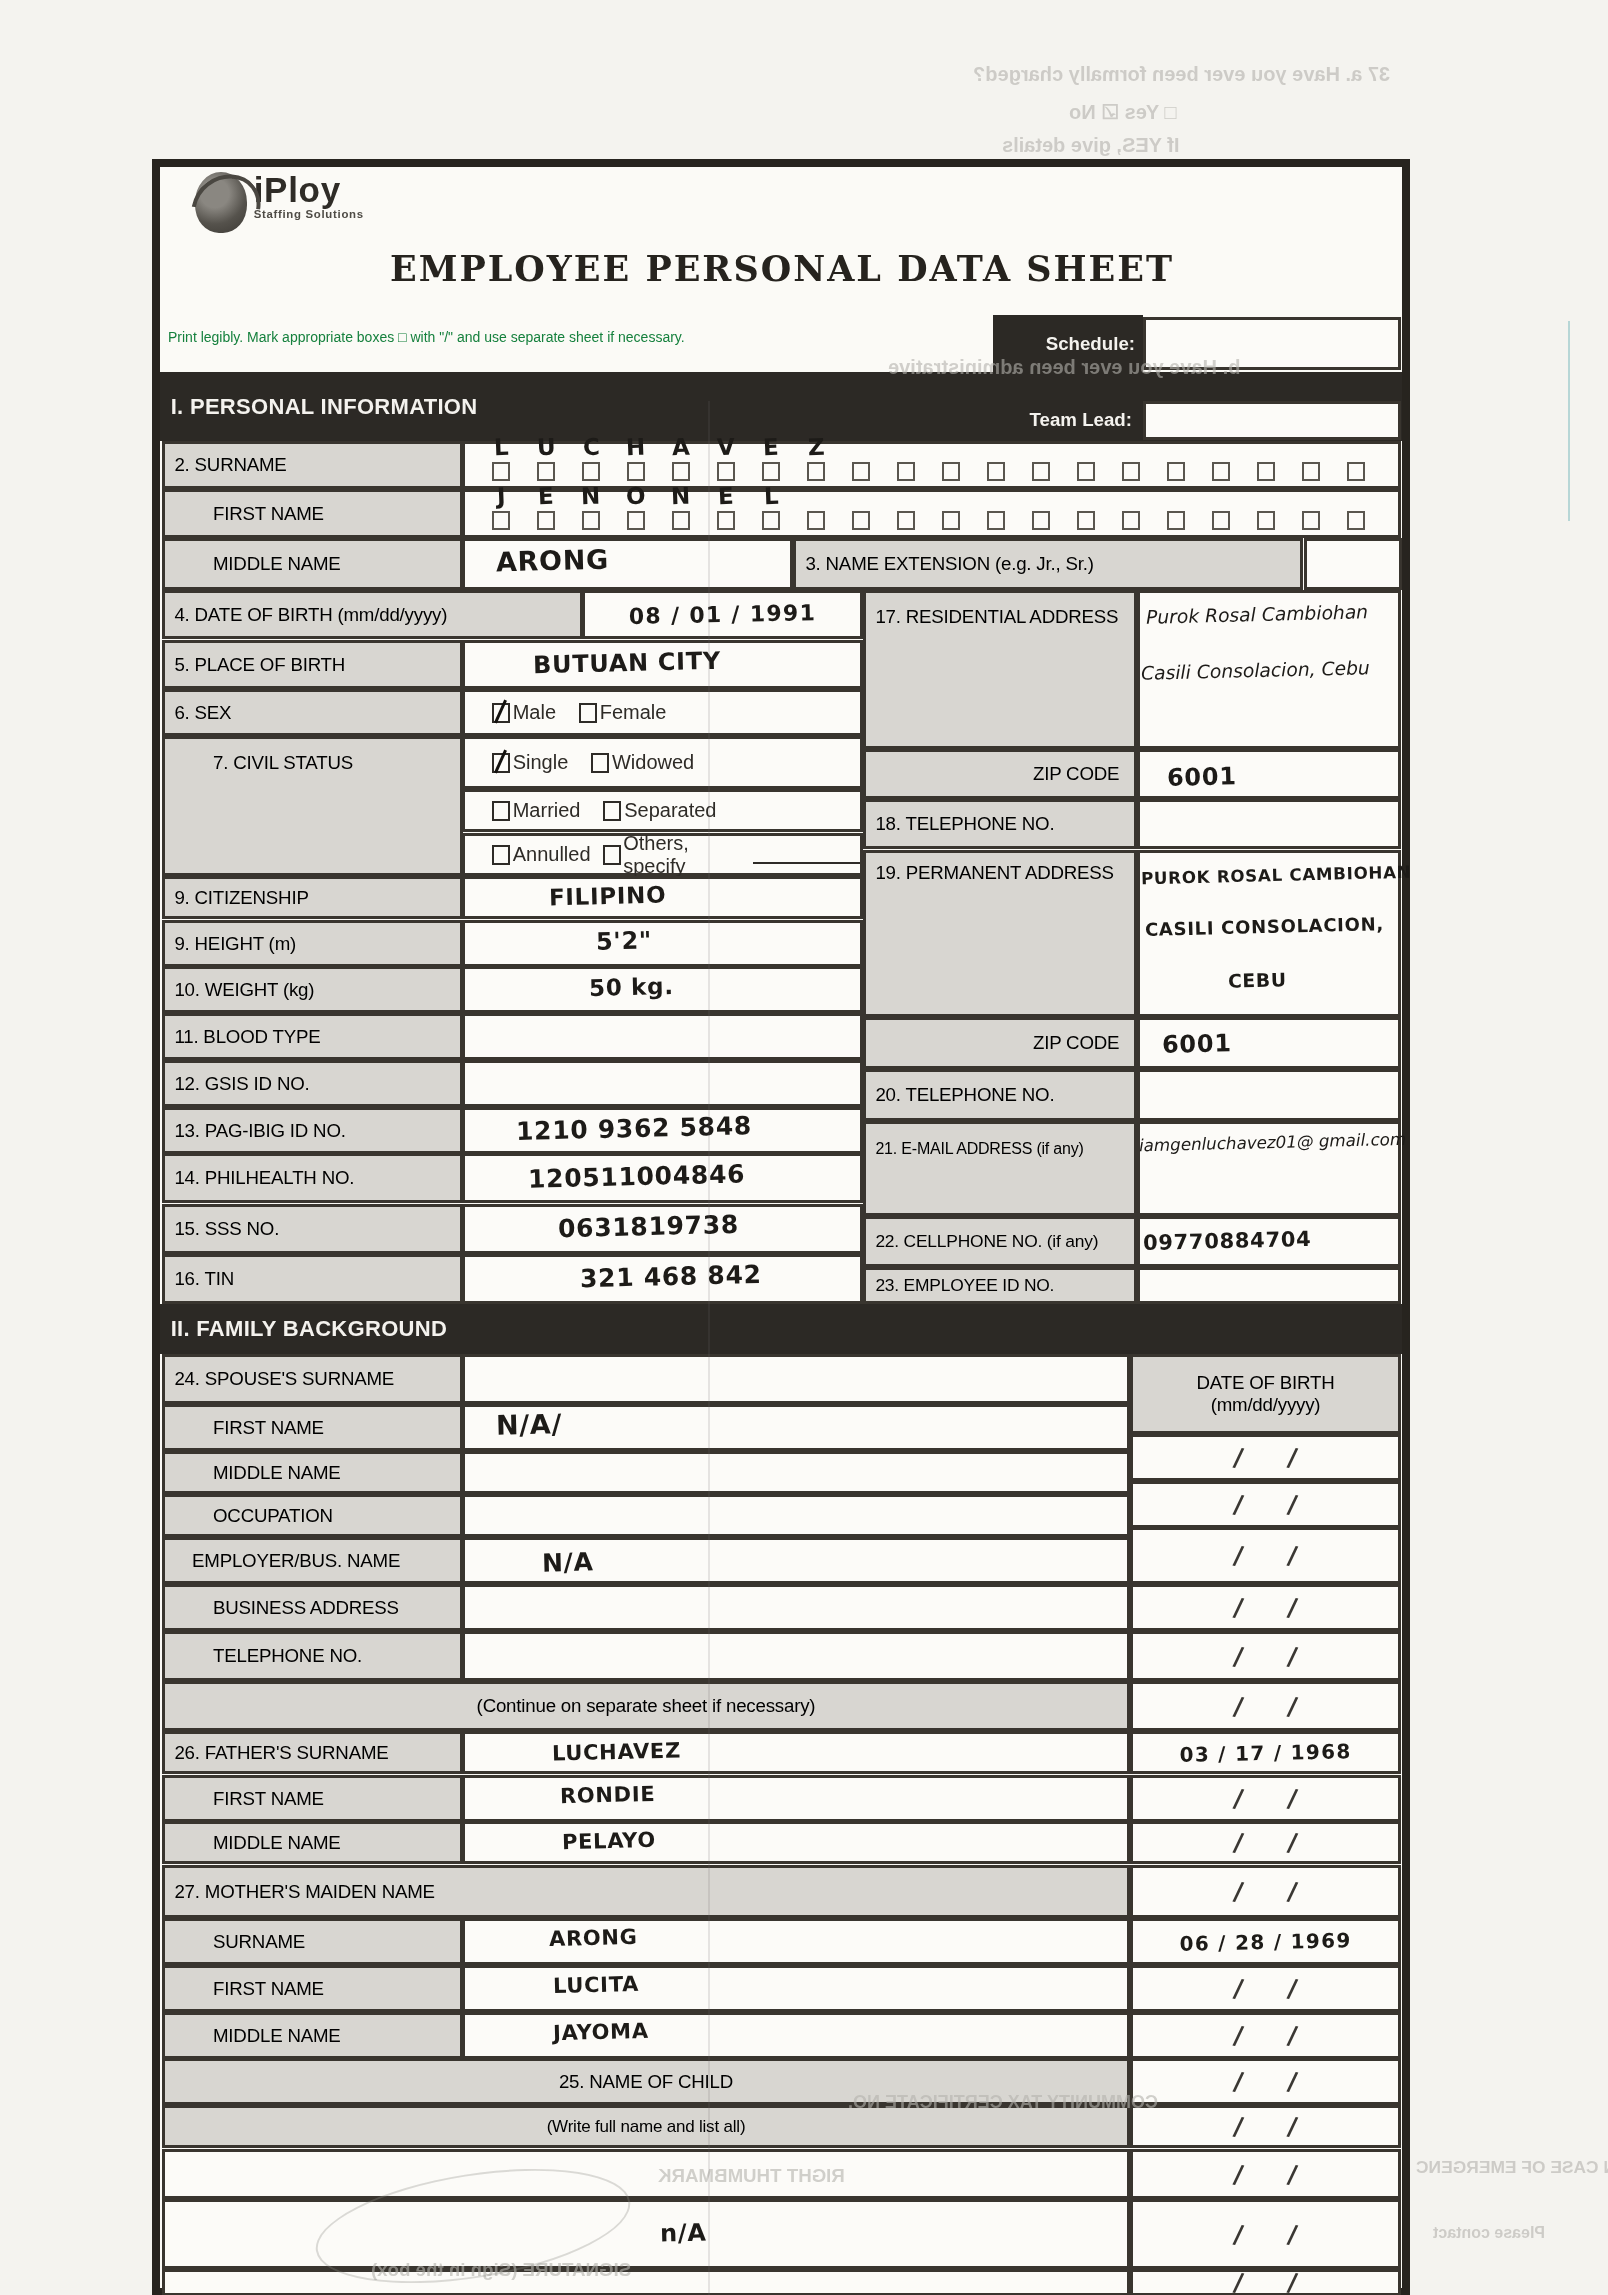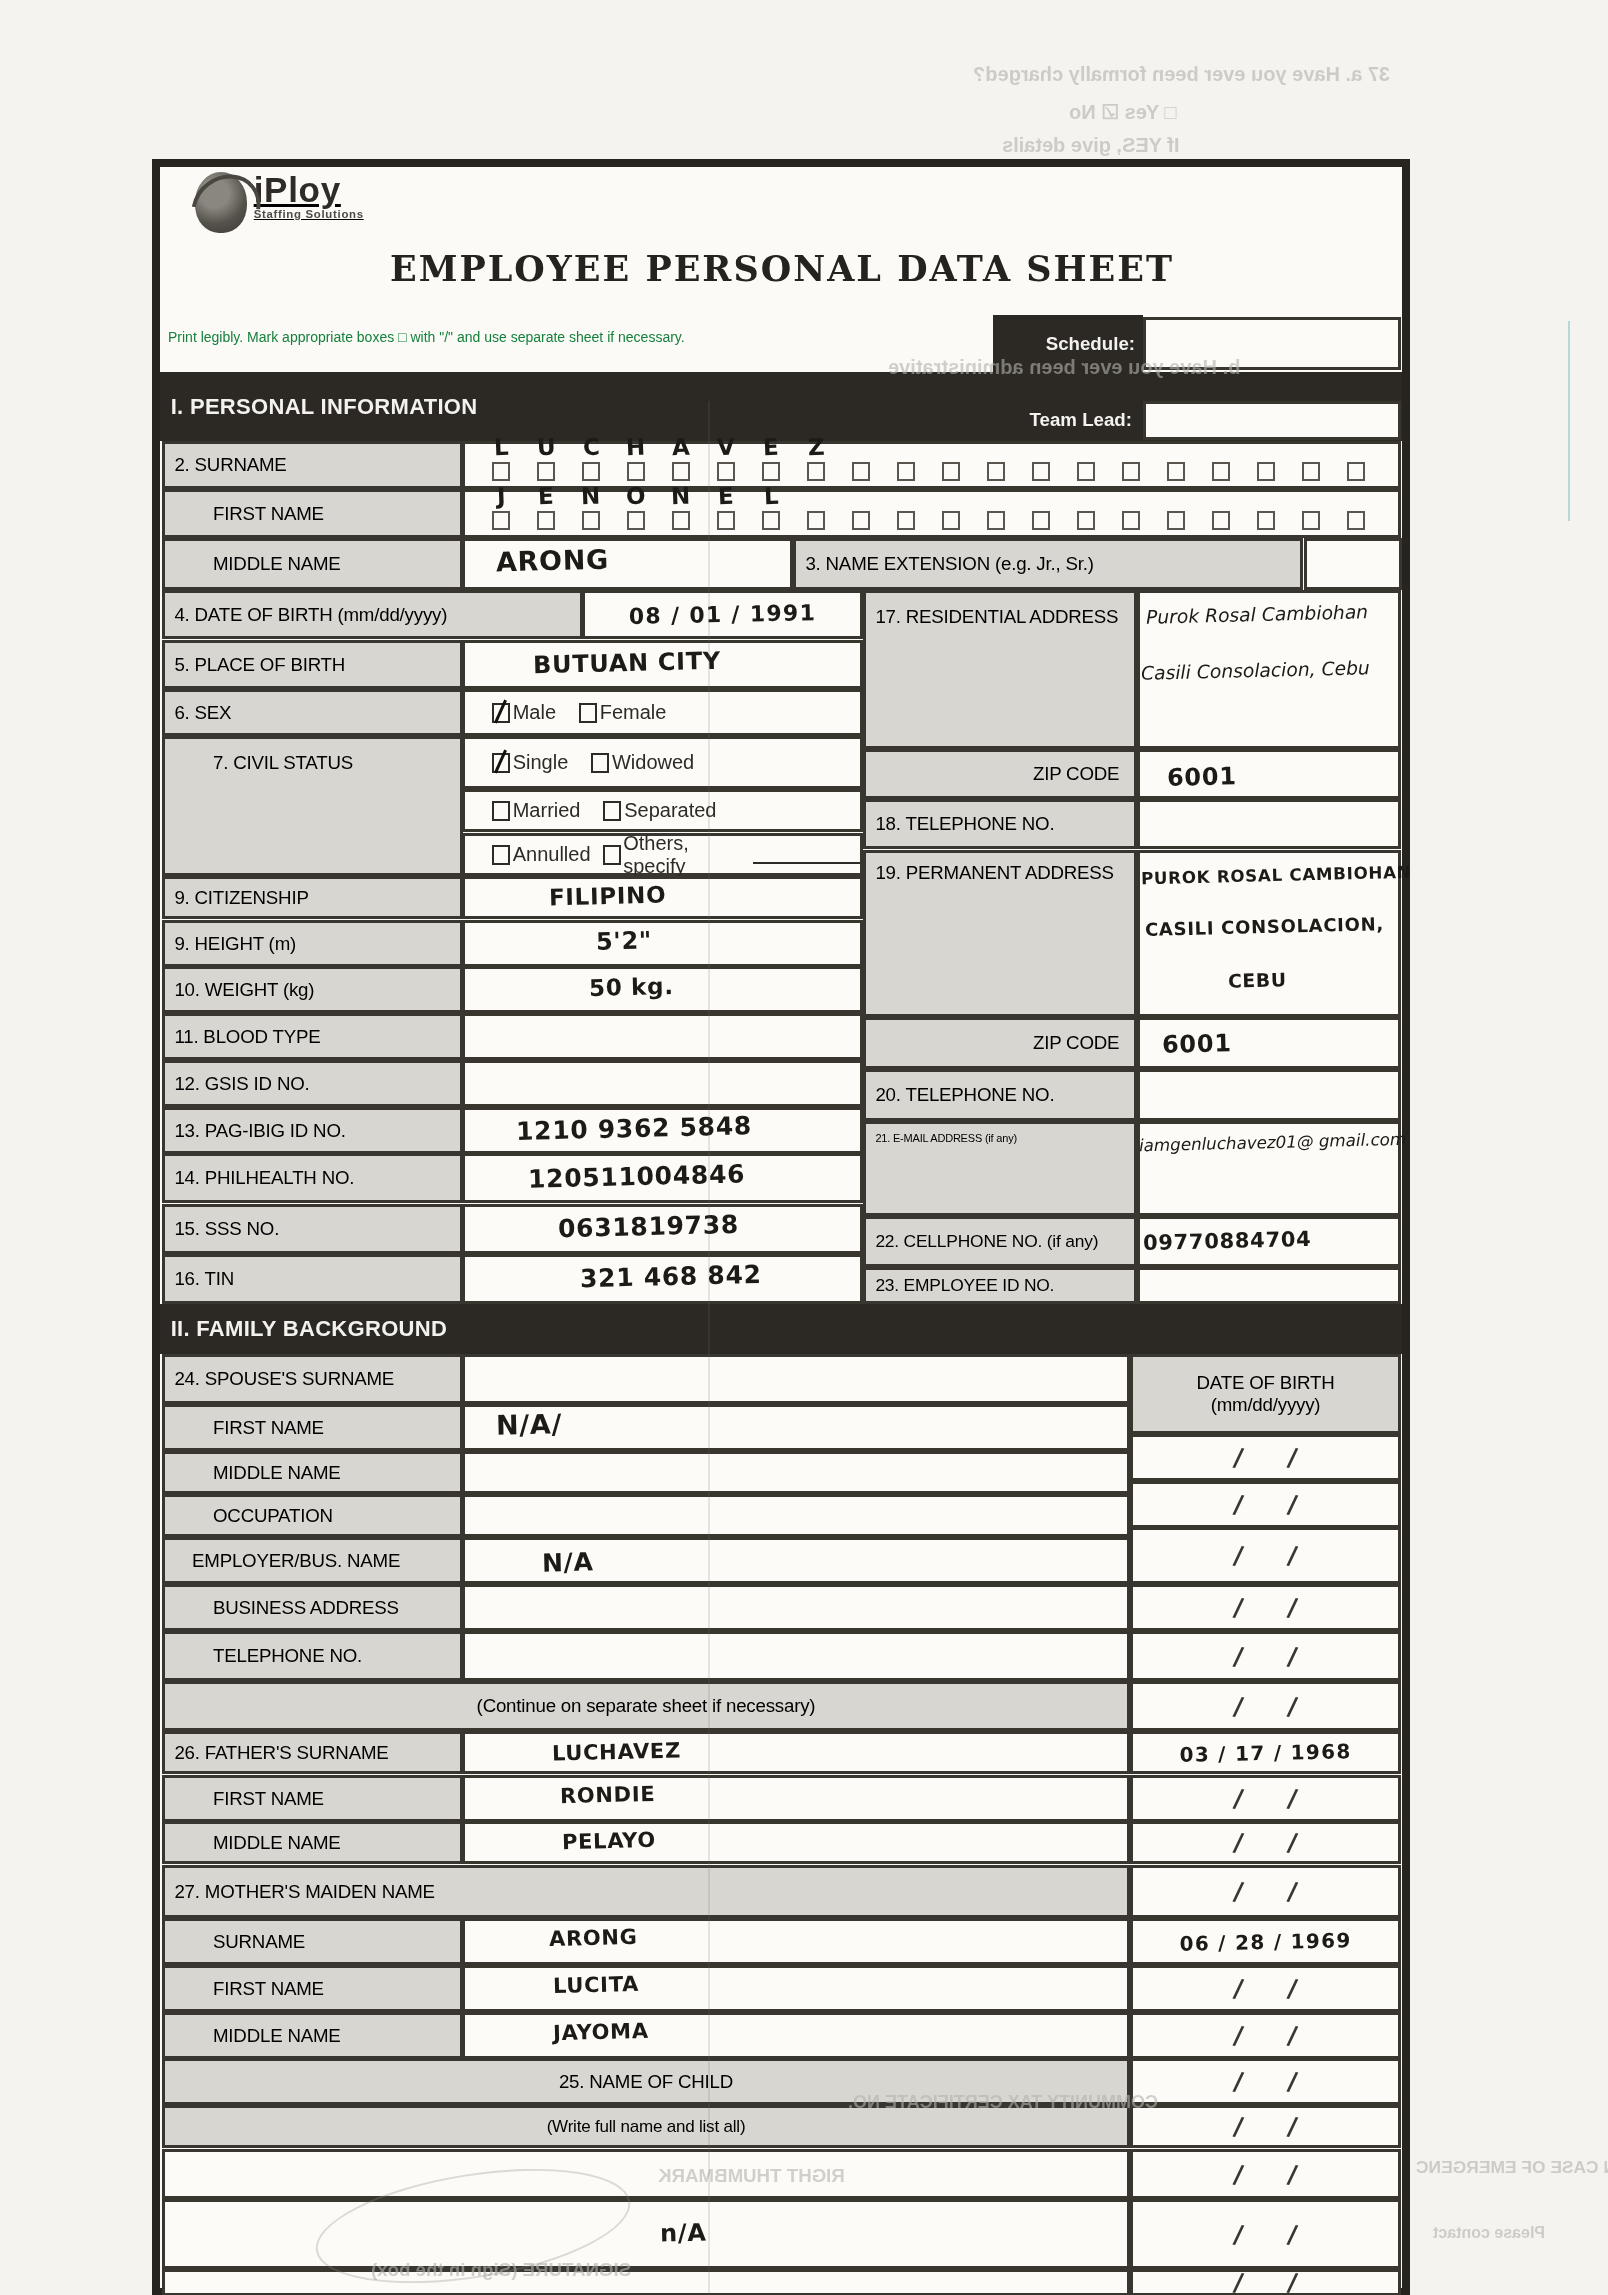--- a/index.html
+++ b/index.html
@@ -70,21 +70,21 @@
   .slashpair span{
     font-family:"DejaVu Sans", sans-serif;font-size:25px;font-weight:600;color:#3a3733;
     transform:rotate(8deg);
   }
   
   .bleed{
     position:absolute;z-index:3;color:#b4b2ad;opacity:0.6;
     transform:scaleX(-1);font-size:20px;white-space:nowrap;font-weight:bold;
   }
   
-  .logo{position:absolute;left:195px;top:172px;z-index:2;display:flex;align-items:flex-start;text-decoration:underline;}
+  .logo{position:absolute;left:195px;top:172px;z-index:2;display:flex;align-items:flex-start;}
   .globe{
     width:52px;height:61px;border-radius:50% 50% 46% 46%;flex:none;
     background:radial-gradient(circle at 38% 35%, #8a8781 0 28%, #55524c 60%, #3b3833 100%);
     position:relative;margin-right:6.7px;
   }
   .globe::before{
     content:"";position:absolute;left:-5.3px;top:4px;width:64px;height:56px;
     border:4.7px solid #4a4741;border-left-color:transparent;border-bottom-color:transparent;
     border-radius:50%;transform:rotate(-38deg);
   }
@@ -414,21 +414,21 @@
 <div class="c" style="left:1137px;top:850px;width:264px;height:167px;"></div>
 <div class="c g" style="left:863px;top:1017px;width:274px;height:52px;">
     <span class="lbl rt">ZIP CODE</span>
   </div>
 <div class="c" style="left:1137px;top:1017px;width:264px;height:52px;"></div>
 <div class="c g" style="left:863px;top:1069px;width:274px;height:52px;">
     <span class="lbl">20. TELEPHONE NO.</span>
   </div>
 <div class="c" style="left:1137px;top:1069px;width:264px;height:52px;"></div>
 <div class="c g top" style="left:863px;top:1121px;width:274px;height:95px;">
-    <span class="lbl" style="padding-top:8px;font-size:11px;">21. E-MAIL ADDRESS (if any)</span>
+    <span class="lbl" style="padding-top:16px;font-size:16px;">21. E-MAIL ADDRESS (if any)</span>
   </div>
 <div class="c" style="left:1137px;top:1121px;width:264px;height:95px;"></div>
 <div class="c g" style="left:863px;top:1216px;width:274px;height:51px;">
     <span class="lbl" style="font-size:17.4px;">22. CELLPHONE NO. (if any)</span>
   </div>
 <div class="c" style="left:1137px;top:1216px;width:264px;height:51px;"></div>
 <div class="c g" style="left:863px;top:1267px;width:274px;height:37px;">
     <span class="lbl" style="font-size:17.4px;">23. EMPLOYEE ID NO.</span>
   </div>
 <div class="c" style="left:1137px;top:1267px;width:264px;height:37px;"></div>

